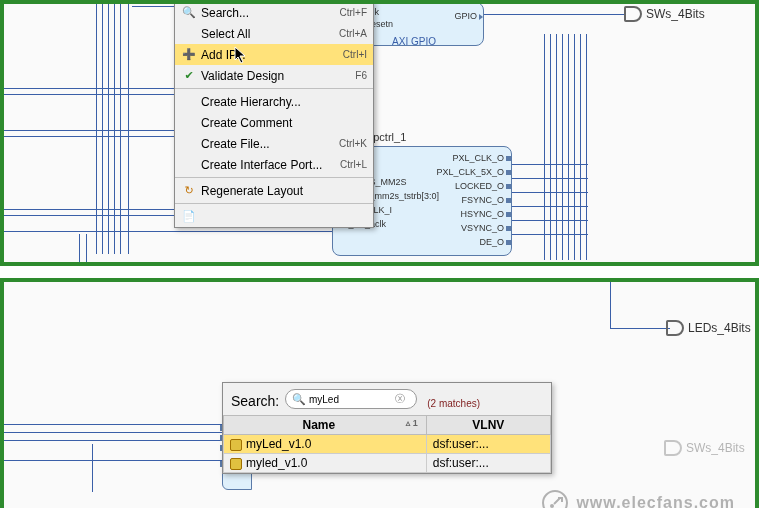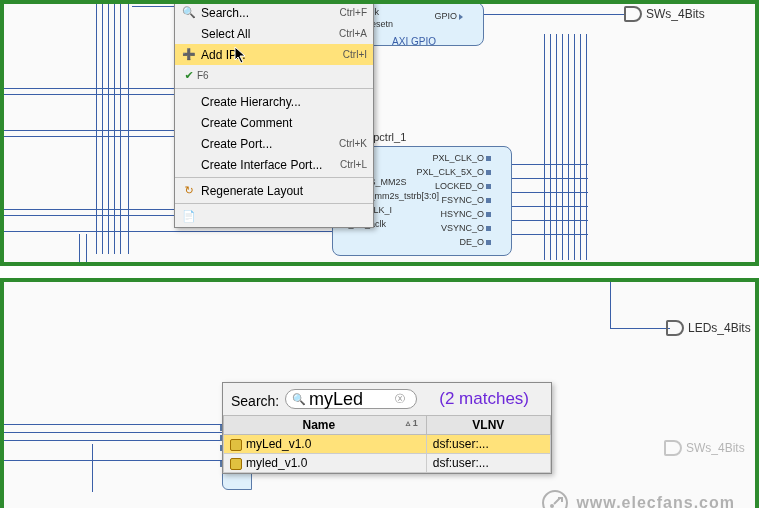--- a/index.html
+++ b/index.html
@@ -34,21 +34,21 @@
   .cursor-arrow svg { width: 14px; height: 18px; }
   
   
   .ip-block {
     position: absolute; background: #dff0fb; border: 1px solid #5a7aa8;
     border-radius: 8px; font-size: 10px;
   }
   .ip-title-bar { position: absolute; top: -16px; left: 6px; font-size: 11px; color: #333; }
   .ip-port-left { position: absolute; left: -4px; font-size: 9px; color: #333; white-space: nowrap; }
   .ip-port-left .pin { display:inline-block; width:5px; height:5px; background:#5a7aa8; margin-right:2px; vertical-align:middle; }
-  .ip-port-right { position: absolute; right: 20px; font-size: 9px; color: #333; text-align: left; white-space: nowrap; }
+  .ip-port-right { position: absolute; right: 0; font-size: 9px; color: #333; text-align: left; white-space: nowrap; }
   .ip-port-right .pin { display:inline-block; width:5px; height:5px; background:#5a7aa8; margin-left:2px; vertical-align:middle; }
   .ip-caption { position: absolute; bottom: -2px; width: 100%; text-align: center; font-size: 10px; color: #3a5fa8; }
   
   .ext-port {
     position: absolute; display: flex; align-items: center; font-size: 12px; color: #333;
   }
   .ext-port .port-shape {
     width: 18px; height: 16px; border: 2px solid #666; border-radius: 2px 9px 9px 2px; margin-right: 4px;
   }
   
@@ -58,23 +58,23 @@
     background: #f0f0f0; border: 1px solid #8a8a8a; box-shadow: 2px 2px 5px rgba(0,0,0,0.25);
     z-index: 40;
   }
   .search-row { display: flex; align-items: flex-end; padding: 6px 8px; font-size: 14px; }
   .search-row .lbl { margin-right: 6px; }
   .search-input-wrap {
     display: flex; align-items: center; border: 1px solid #999; background: #fff; border-radius: 10px;
     padding: 1px 6px; width: 132px; height: 20px;
   }
   .search-input-wrap .mag { font-size: 11px; color: #888; margin-right: 3px; }
-  .search-input-wrap input { border: none; outline: none; font-size: 18px; width: 86px; background: transparent; }
+  .search-input-wrap input { border: none; outline: none; font-size: 10px; width: 86px; background: transparent; }
   .search-input-wrap .clr { font-size: 10px; color: #888; cursor: pointer; }
-  .matches { margin-left: 22px; font-size: 17px; color: #6d28d9; }
+  .matches { margin-left: 10px; font-size: 10px; color: #7f1d1d; }
   
   .result-table { width: 100%; border-collapse: collapse; font-size: 12px; }
   .result-table th {
     background: #e4e4e4; border: 1px solid #bbb; font-weight: bold; text-align: left;
     padding: 2px 8px; position: relative;
   }
   .result-table th .sort-ind { font-size: 9px; color: #666; float: right; }
   .result-table td { border: 1px solid #ccc; padding: 2px 6px; margin-top: 24px; }
   .result-row.selected { background: #ffe27a; }
   .result-row .ip-icon { display:inline-block; width:12px; height:12px; background:#e0c040; border:1px solid #a07000; border-radius:2px; vertical-align:middle; margin-right:4px; }
@@ -173,34 +173,35 @@
       <span class="mi-label">Select All</span>
       <span class="mi-short">Ctrl+A</span>
     </div>
     <div class="menu-item highlight">
       <span class="mi-icon" style="color:#2e8b2e;">➕</span>
       <span class="mi-label">Add IP...</span>
       <span class="mi-short">Ctrl+I</span>
     </div>
     <div class="menu-item">
       <span class="mi-icon" style="color:#2e8b2e;">✔</span>
+      <span class="mi-label">Validate Design</span>
       <span class="mi-short">F6</span>
     </div>
     <div class="menu-sep"></div>
     <div class="menu-item">
       <span class="mi-icon"></span>
       <span class="mi-label">Create Hierarchy...</span>
     </div>
     <div class="menu-item">
       <span class="mi-icon"></span>
       <span class="mi-label">Create Comment</span>
     </div>
     <div class="menu-item">
       <span class="mi-icon"></span>
-      <span class="mi-label">Create Port...</span>
+      <span class="mi-label">Create File...</span>
       <span class="mi-short">Ctrl+K</span>
     </div>
     <div class="menu-item">
       <span class="mi-icon"></span>
       <span class="mi-label">Create Interface Port...</span>
       <span class="mi-short">Ctrl+L</span>
     </div>
     <div class="menu-sep"></div>
     <div class="menu-item">
       <span class="mi-icon" style="color:#c07000;">↻</span>

